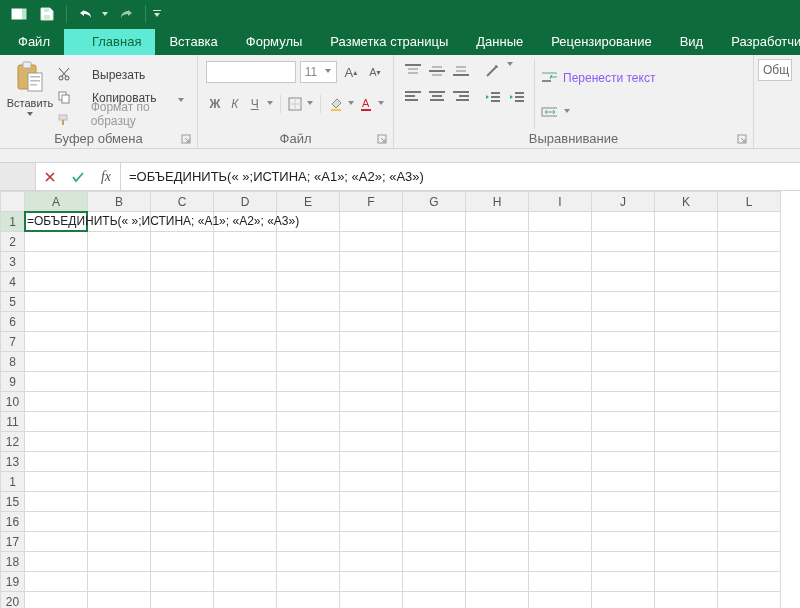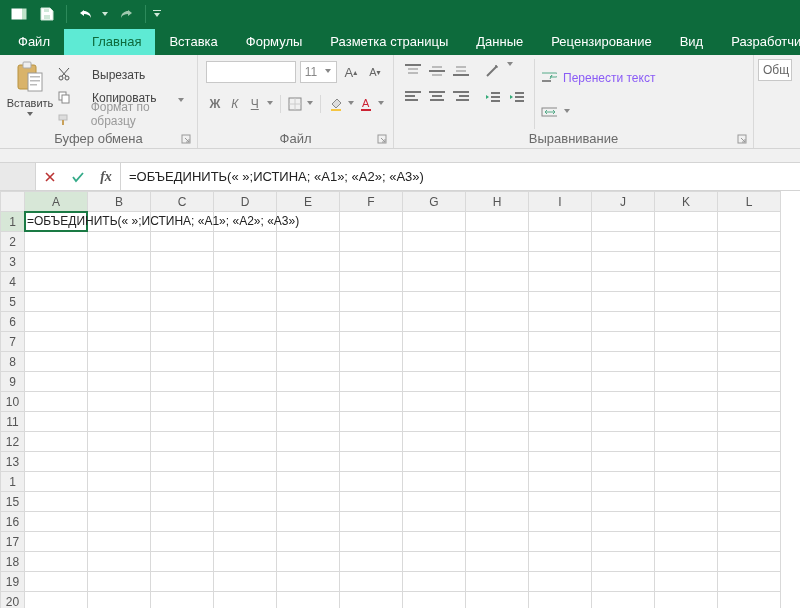--- a/index.html
+++ b/index.html
@@ -54,21 +54,21 @@
   .num-group{padding:4px 4px 2px;}
   .num-combo{height:22px;width:34px;border:1px solid #c8c8c8;background:#fff; font-size:12px; color:#666; padding:0 4px; display:flex; align-items:center;}
 
   
   .fxrow { height:28px; border-bottom:1px solid #d4d4d4; display:flex; align-items:stretch; background:#fff;}
   .namebox{width:88px; border-right:1px solid #d4d4d4; display:flex; align-items:center;}
   .namebox input{flex:1; border:none; outline:none; font-size:12px; padding:0 6px; color:#333; background:transparent;}
   .namebox .ddl{width:16px; display:flex; align-items:center; justify-content:center; border-left:1px solid #e3e3e3;}
   .fxgap{width:36px; border-right:1px solid #d4d4d4; background:#e9e9e9;}
   .fxbtns{display:flex; align-items:center; border-right:1px solid #d4d4d4;}
-  .fxbtn{width:28px; display:flex; align-items:center; justify-content:center; color:#666;font-weight:bold;}
+  .fxbtn{width:28px; display:flex; align-items:center; justify-content:center; color:#666;}
   .fxbtn.fx{font-style:italic; font-family:"Times New Roman",serif; font-size:14px; color:#555;}
   .fxinput{flex:1; display:flex; align-items:center;}
   .fxinput input{width:100%; border:none; outline:none; font-size:13px; padding:0 8px; color:#222;}
 
   
   .gridwrap{position:relative; height:431px; overflow:hidden; background:#fff;}
   table.sheet{border-collapse:collapse; table-layout:fixed;}
   .sheet th, .sheet td{border:1px solid #d9d9d9; font-size:12px; font-weight:normal;}
   .sheet thead th{background:#f0f0f0; color:#555; height:20px; text-align:center;}
   .sheet thead th.corner{background:#f0f0f0; width:24px;}

